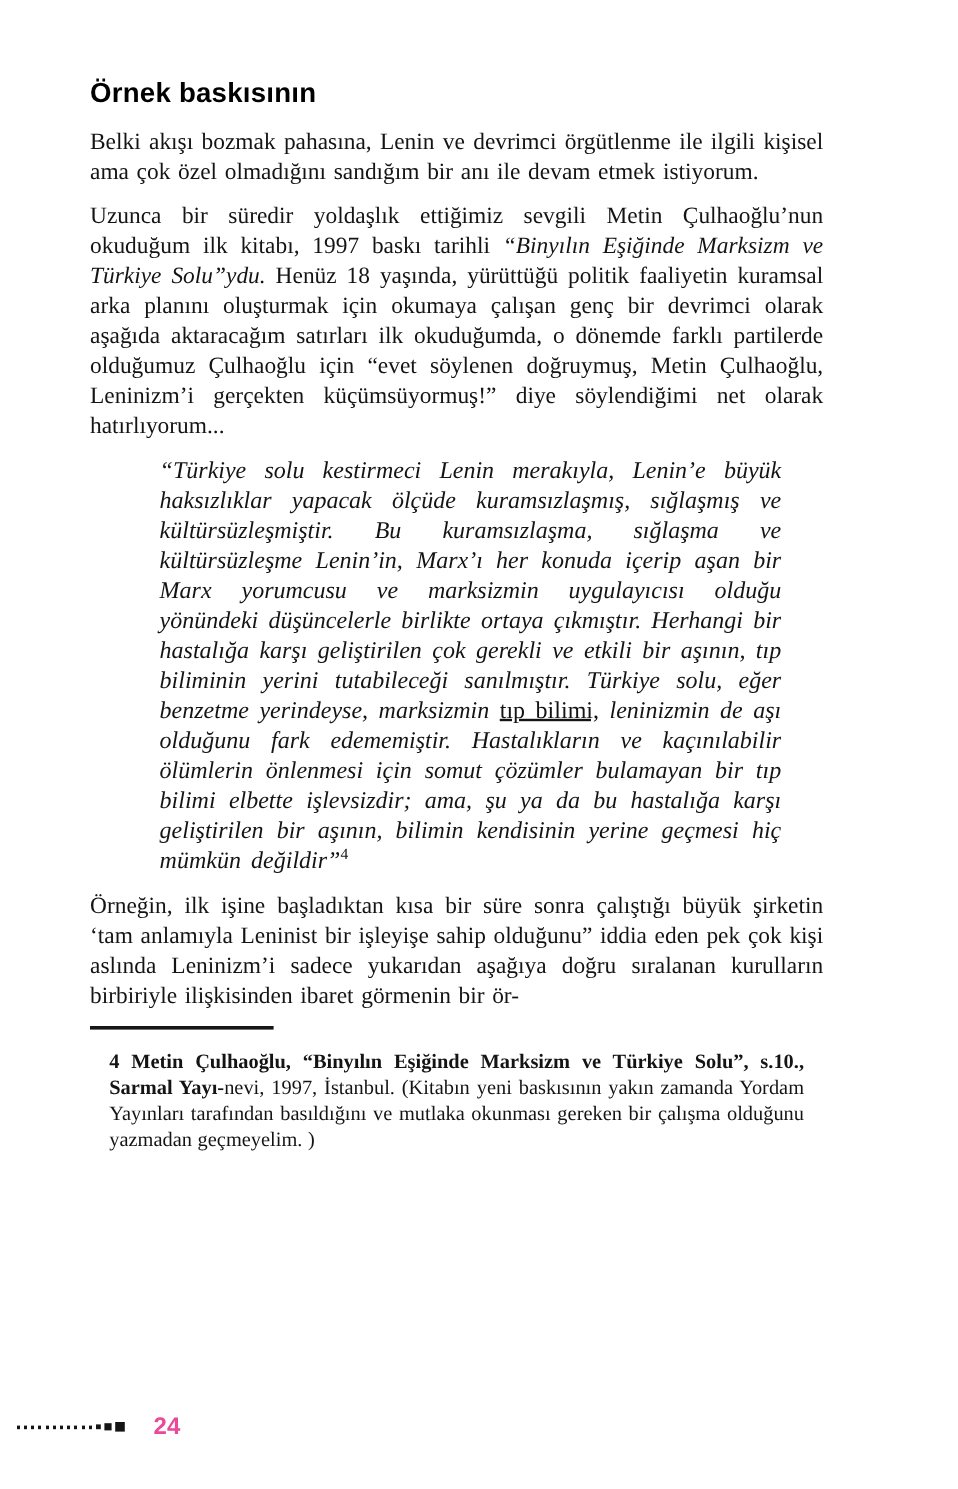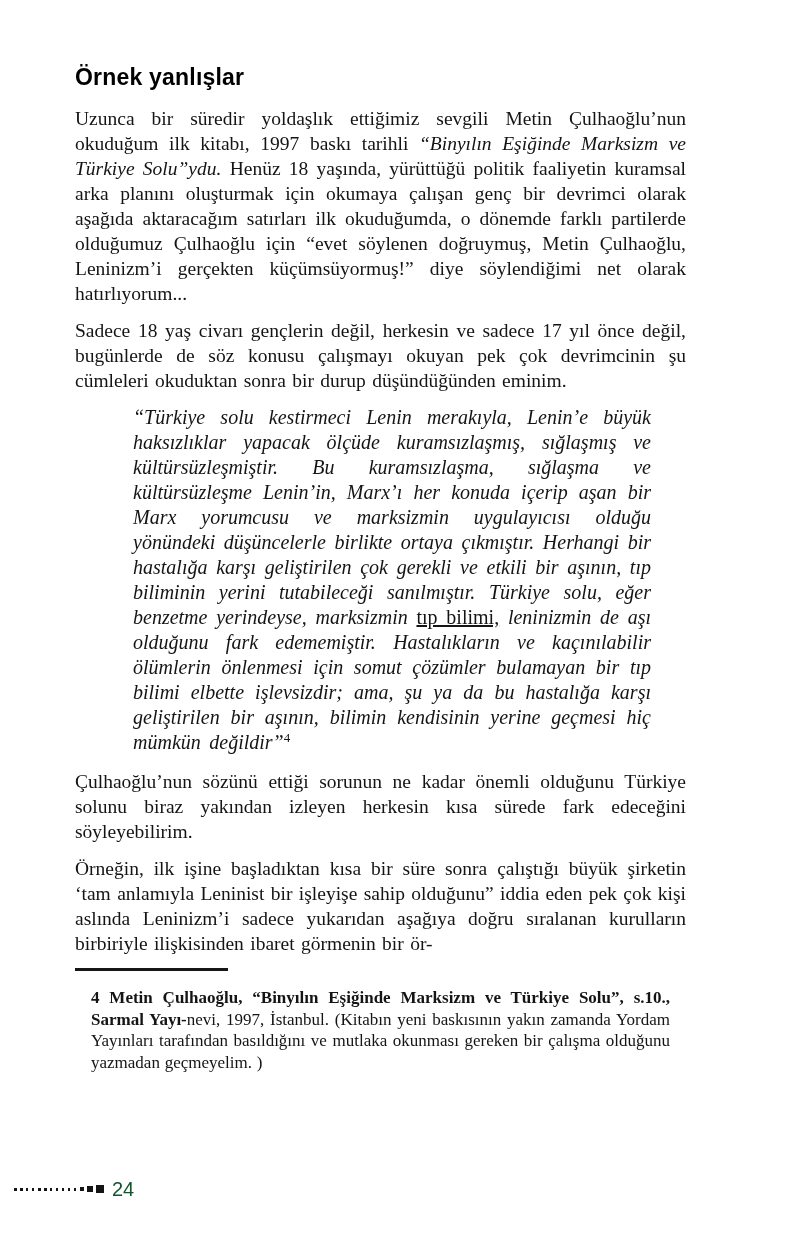--- a/index.html
+++ b/index.html
@@ -62,43 +62,42 @@
   .dotted-leader {
     width: 63px; height: 3px;
     background: repeating-linear-gradient(90deg, #141414 0 2.5px, transparent 2.5px 6px);
   }
   .sq { background: #141414; display: inline-block; }
   .sq1 { width: 4px; height: 4px; margin-left: 3px; }
   .sq2 { width: 6px; height: 6px; margin-left: 3px; }
   .sq3 { width: 8px; height: 8px; margin-left: 3px; }
   .page-number {
     font-family: "Liberation Sans", sans-serif;
-    font-weight: normal;
+    font-weight: bold;
     font-size: 20px;
-    color: #14532d;
-    margin-left: 8px;
+    color: #ec4899;
+    margin-left: 24px;
     line-height: 1;
   }
 </style>
 </head>
 <body>
 
 <div class="page">
   <div class="content">
 
-    <h1 class="heading">Örnek yanlışlar</h1>
+    <h1 class="heading">Örnek baskısının</h1>
 
+    <p class="body-par"><span class="seg-normal">Belki akışı bozmak pahasına, Lenin ve devrimci örgütlenme ile ilgili kişisel ama çok özel olmadığını sandığım bir anı ile devam etmek istiyorum.</span></p>
 
     <p class="body-par"><span class="seg-normal">Uzunca bir süredir yoldaşlık ettiğimiz sevgili Metin Çulhaoğlu’nun okuduğum ilk kitabı, 1997 baskı tarihli </span><span class="seg-italic">“Binyılın Eşiğinde Marksizm ve Türkiye Solu”ydu.</span><span class="seg-normal"> Henüz 18 yaşında,  yürüttüğü politik faaliyetin kuramsal arka planını oluşturmak için okumaya çalışan genç bir devrimci olarak aşağıda aktaracağım satırları ilk okuduğumda, o dönemde farklı partilerde olduğumuz  Çulhaoğlu için “evet söylenen doğruymuş, Metin Çulhaoğlu, Leninizm’i gerçekten küçümsüyormuş!” diye söylendiğimi net olarak hatırlıyorum...</span></p>
 
-    <p class="body-par"><span class="seg-normal">Sadece 18 yaş civarı gençlerin değil, herkesin ve sadece 17 yıl önce değil, bugünlerde de söz konusu çalışmayı okuyan pek çok devrimcinin şu cümleleri okuduktan sonra bir durup düşündüğünden eminim.</span></p>
 
     <blockquote class="quote"><span class="seg-italic">“Türkiye solu kestirmeci Lenin merakıyla, Lenin’e büyük haksızlıklar yapacak ölçüde kuramsızlaşmış, sığlaşmış ve kültürsüzleşmiştir. Bu kuramsızlaşma, sığlaşma ve kültürsüzleşme Lenin’in, Marx’ı her konuda içerip aşan bir Marx yorumcusu ve marksizmin uygulayıcısı olduğu yönündeki düşüncelerle birlikte ortaya çıkmıştır. Herhangi bir hastalığa karşı geliştirilen çok gerekli ve etkili bir aşının, tıp biliminin yerini tutabileceği sanılmıştır. Türkiye solu, eğer benzetme yerindeyse, marksizmin </span><span class="seg-roman">tıp bilimi,</span><span class="seg-italic"> leninizmin de aşı olduğunu fark edememiştir. Hastalıkların ve kaçınılabilir ölümlerin önlenmesi için somut çözümler bulamayan bir tıp bilimi elbette işlevsizdir; ama, şu ya da bu hastalığa karşı geliştirilen bir aşının, bilimin kendisinin yerine geçmesi hiç mümkün değildir”</span><span class="seg-sup">4</span></blockquote>
 
-    <p class="body-par"><span class="seg-normal">Çulhaoğlu’nun sözünü ettiği sorunun ne kadar önemli olduğunu Türkiye solunu biraz yakından izleyen herkesin kısa sürede fark edeceğini söyleyebilirim.</span></p>
 
     <p class="body-par"><span class="seg-normal">Örneğin, ilk işine başladıktan kısa bir süre sonra çalıştığı büyük şirketin ‘tam anlamıyla Leninist bir işleyişe sahip olduğunu” iddia eden pek çok kişi aslında Leninizm’i sadece yukarıdan aşağıya doğru sıralanan kurulların birbiriyle ilişkisinden ibaret görmenin bir ör-</span></p>
 
     <div class="footnote-rule"></div>
 
     <p class="footnote"><span class="seg-bold">4 Metin Çulhaoğlu, “Binyılın Eşiğinde Marksizm ve Türkiye Solu”, s.10., Sarmal Yayı-</span><span class="seg-normal">nevi, 1997, İstanbul. (Kitabın yeni baskısının yakın zamanda Yordam Yayınları tarafından basıldığını ve mutlaka okunması gereken bir çalışma olduğunu yazmadan geçmeyelim. )</span></p>
 
   </div>
 
   <div class="page-footer">

